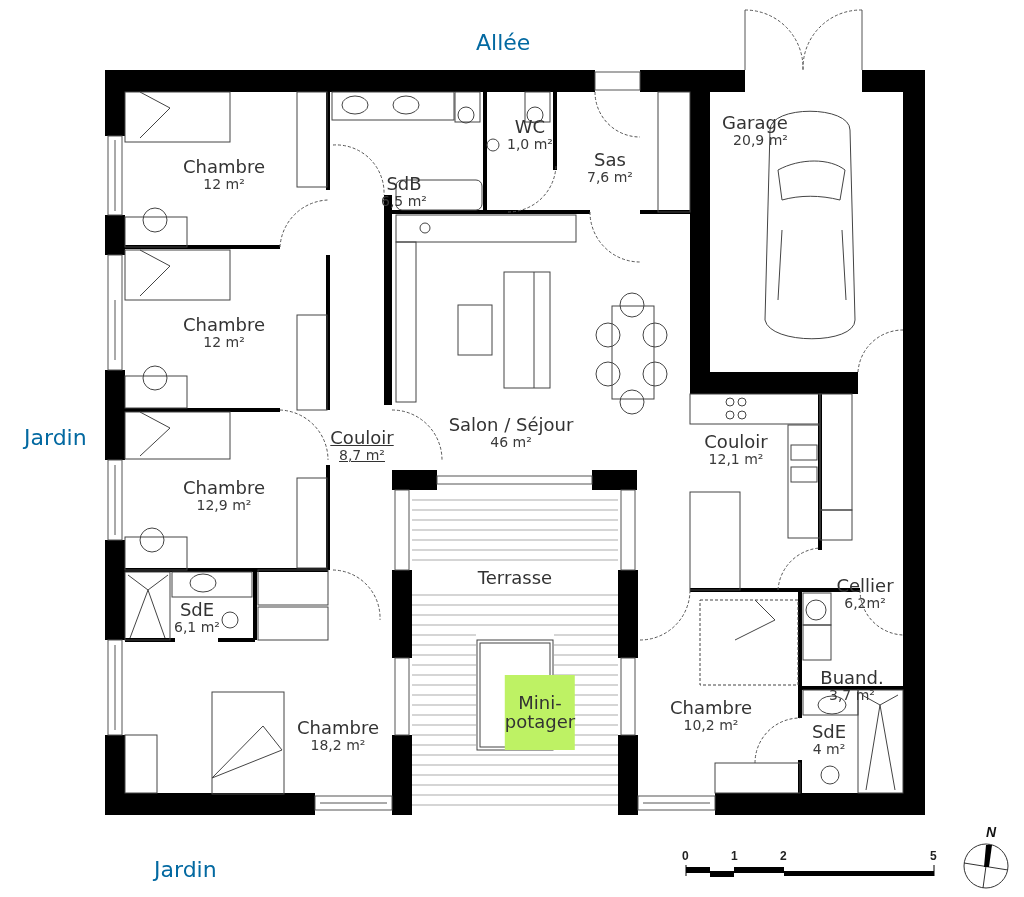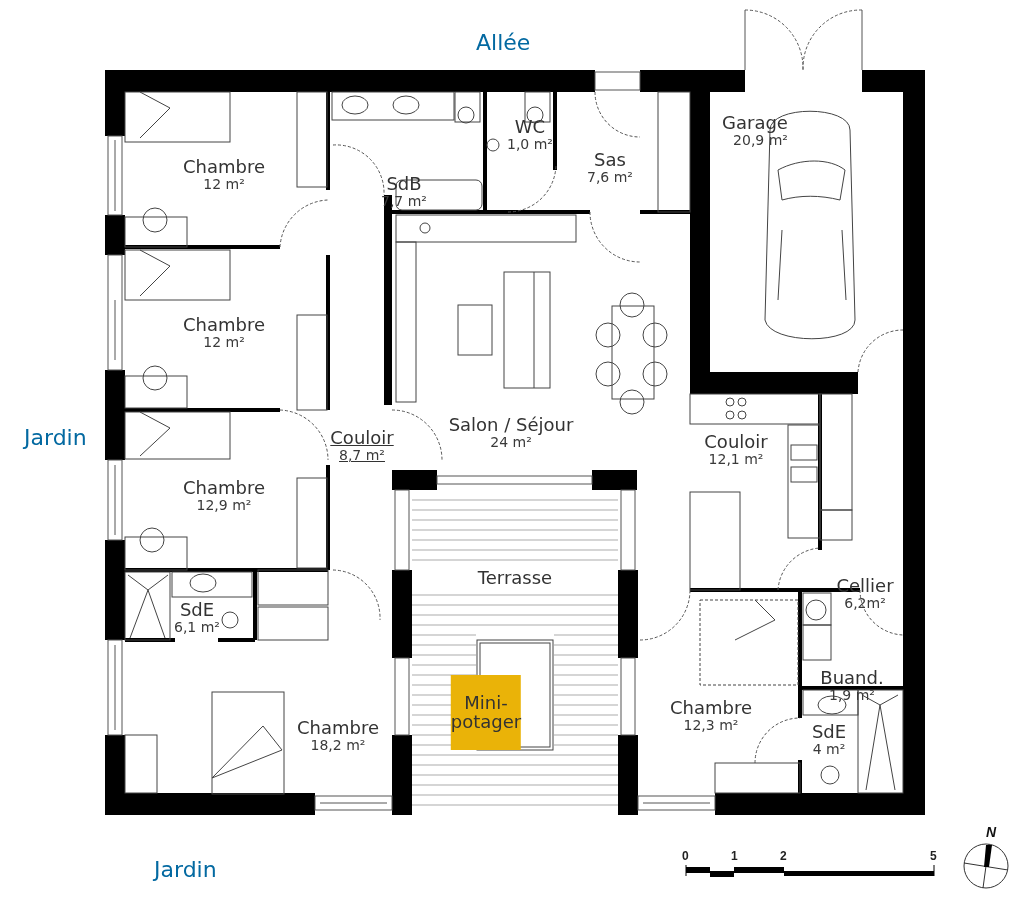--- a/index.html
+++ b/index.html
@@ -273,21 +273,21 @@
 <div class="ext" style="left:476px; top:30px;">Allée</div>
 <div class="ext" style="left:24px; top:425px;">Jardin</div>
 <div class="ext" style="left:154px; top:857px;">Jardin</div>
 
 <div class="lbl" style="left:224px; top:157px;">
   <span class="name">Chambre</span>
   <span class="area">12 m²</span>
 </div>
 <div class="lbl" style="left:404px; top:140px;margin-top:34px;">
   <span class="name">SdB</span>
-  <span class="area">7,7 m²</span>
+  <span class="area">6,5 m²</span>
 </div>
 <div class="lbl" style="left:530px; top:117px;">
   <span class="name">WC</span>
   <span class="area">1,0 m²</span>
 </div>
 <div class="lbl" style="left:610px; top:150px;">
   <span class="name">Sas</span>
   <span class="area">7,6 m²</span>
 </div>
 <div class="lbl" style="left:755px; top:113px;text-align:right;">
@@ -297,56 +297,56 @@
 <div class="lbl" style="left:224px; top:315px;">
   <span class="name">Chambre</span>
   <span class="area">12 m²</span>
 </div>
 <div class="lbl" style="left:362px; top:428px;text-decoration:underline;">
   <span class="name">Couloir</span>
   <span class="area">8,7 m²</span>
 </div>
 <div class="lbl" style="left:511px; top:415px;text-align:center;">
   <span class="name">Salon / Séjour</span>
-  <span class="area">24 m²</span>
+  <span class="area">46 m²</span>
 </div>
 <div class="lbl" style="left:736px; top:432px;">
   <span class="name">Couloir</span>
   <span class="area">12,1 m²</span>
 </div>
 <div class="lbl" style="left:224px; top:478px;">
   <span class="name">Chambre</span>
   <span class="area">12,9 m²</span>
 </div>
 <div class="lbl" style="left:197px; top:600px;">
   <span class="name">SdE</span>
   <span class="area">6,1 m²</span>
 </div>
 <div class="lbl" style="left:865px; top:576px;">
   <span class="name">Cellier</span>
   <span class="area">6,2m²</span>
 </div>
 <div class="lbl" style="left:515px; top:568px;">
   <span class="name">Terrasse</span>
 </div>
-<div class="lbl" style="left:486px; top:675px; white-space:pre-line; background:#eab308;">
+<div class="lbl" style="left:540px; top:675px; white-space:pre-line; background:#bef264;">
   <span class="name">Mini-
 potager</span>
 </div>
 <div class="lbl" style="left:852px; top:668px;">
   <span class="name">Buand.</span>
-  <span class="area">1,9 m²</span>
+  <span class="area">3,7 m²</span>
 </div>
 <div class="lbl" style="left:338px; top:718px;">
   <span class="name">Chambre</span>
   <span class="area">18,2 m²</span>
 </div>
 <div class="lbl" style="left:711px; top:698px;">
   <span class="name">Chambre</span>
-  <span class="area">12,3 m²</span>
+  <span class="area">10,2 m²</span>
 </div>
 <div class="lbl" style="left:829px; top:722px;">
   <span class="name">SdE</span>
   <span class="area">4 m²</span>
 </div>
 
 <div class="scale-num" style="left:682px; top:849px;">0</div>
 <div class="scale-num" style="left:731px; top:849px;">1</div>
 <div class="scale-num" style="left:780px; top:849px;">2</div>
 <div class="scale-num" style="left:930px; top:849px;">5</div>

